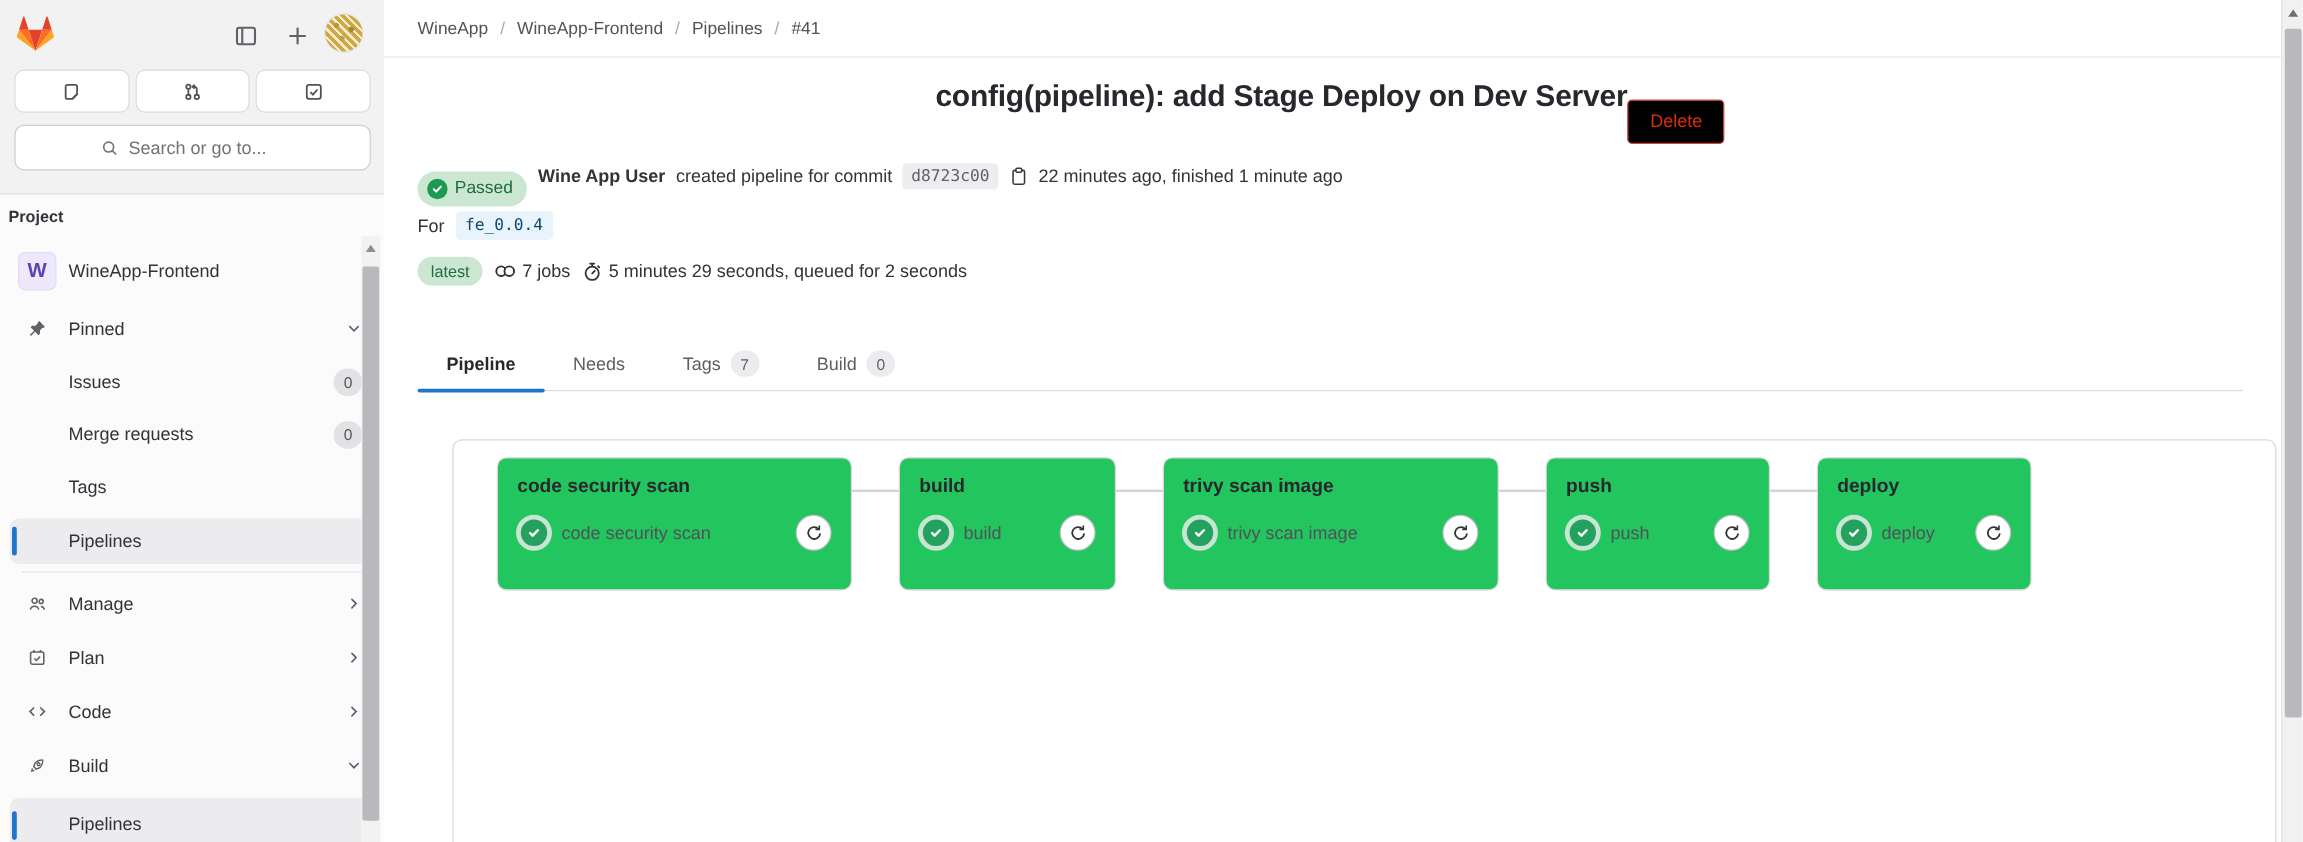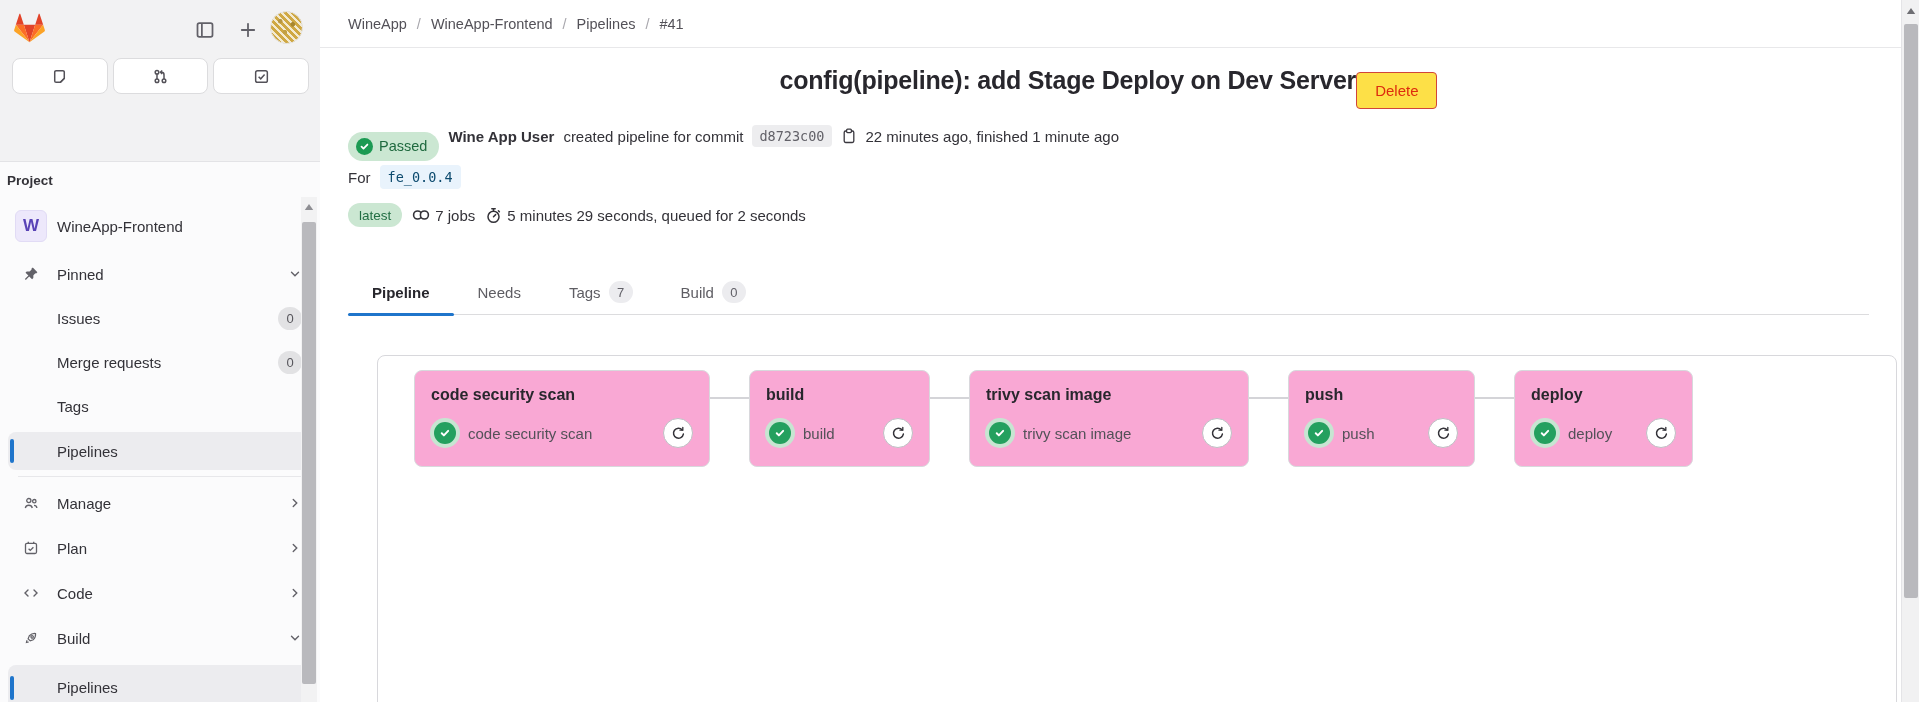--- a/index.html
+++ b/index.html
@@ -59,21 +59,21 @@
 
   
   .main { position:absolute; left:320px; top:0; width:1581px; height:702px; background:#fff; }
   .breadcrumb-row { height:48px; border-bottom:1px solid #e8e8ea; display:flex; align-items:center; padding-left:28px; font-size:14.5px; color:#535158; }
   .breadcrumb-row .sep { margin:0 10px; color:#a8a7ad; }
   .crumb { cursor:pointer; }
 
   .header-block { padding:14px 32px 0 28px; }
   .title-row { display:flex; justify-content:center; align-items:flex-start; }
   .page-title { font-size:25px; font-weight:bold; color:#28272d; line-height:36px; letter-spacing:-0.2px; }
-  .delete-btn { margin-top:10px; height:37px; padding:0 18px; background:#fde047; border:1px solid #d1453a; border-radius:4px; color:#dd2b0e; font-size:15px; font-family:"Liberation Sans",sans-serif; cursor:pointer; }
+  .delete-btn { margin-top:21px; height:37px; padding:0 18px; background:#000000; border:1px solid #d1453a; border-radius:4px; color:#dd2b0e; font-size:15px; font-family:"Liberation Sans",sans-serif; cursor:pointer; }
 
   .status-row { margin-top:12px; display:flex; align-items:center; gap:9px; font-size:15px; color:#333238; height:30px; }
   .pill { display:inline-flex; align-items:center; gap:6px; border-radius:15px; padding:0 12px 0 8px; height:29px; background:#cbe7d2; color:#1f6a3f; font-size:14.5px;margin-top:20px; }
   .pill .dot-check { width:17px; height:17px; border-radius:50%; background:#1c9a53; display:flex; align-items:center; justify-content:center; }
   .bold { font-weight:bold; }
   .sha-chip { font-family:"DejaVu Sans Mono", monospace; font-size:13.5px; background:#ededef; color:#626168; border-radius:4px; padding:3px 7px; cursor:pointer; }
   .icon-btn { background:none; border:none; color:#3a383f; cursor:pointer; display:flex; align-items:center; padding:0; }
 
   .for-row { margin-top:13px; display:flex; align-items:center; gap:9px; font-size:15px; height:26px; }
   .ref-chip { font-family:"DejaVu Sans Mono", monospace; font-size:13.5px; background:#e9f3fc; color:#0c4a6e; border-radius:4px; padding:4px 8px; cursor:pointer; }
@@ -84,21 +84,21 @@
   .meta-item .micon { color:#333238; }
 
   .tabs-row { margin-top:42px; display:flex; border-bottom:1px solid #dcdcde; height:45px; }
   .tab { padding:0 24px; display:flex; align-items:center; gap:8px; font-size:15px; color:#5e5d63; position:relative; cursor:pointer; }
   .tab.active { color:#28272d; font-weight:bold; }
   .tab.active::after { content:""; position:absolute; left:0; right:0; bottom:-2px; height:3px; background:#1f75cb; border-radius:2px; }
   .tab .tab-badge { background:#ececef; color:#626168; font-size:13px; font-weight:normal; border-radius:11px; min-width:24px; height:22px; display:flex; align-items:center; justify-content:center; padding:0 7px; }
 
   .graph-card { margin:40px 0 0 29px; width:1520px; height:400px; border:1px solid #d8d8dc; border-radius:8px; padding:14px 0 0 36px; overflow:hidden; }
   .stages-row { display:flex; align-items:flex-start; }
-  .stage-card { border:1px solid #d8d8dc; border-radius:8px; background:#f9a8d4; height:97px; padding:14px 16px; flex:0 0 auto; }
+  .stage-card { border:1px solid #d8d8dc; border-radius:8px; background:#22c55e; height:111px; padding:14px 16px; flex:0 0 auto; }
   .stage-card:nth-of-type(1){ width:296px; }
   .stage-card:nth-of-type(3){ width:181px; }
   .stage-card:nth-of-type(5){ width:280px; }
   .stage-card:nth-of-type(7){ width:187px; }
   .stage-card:nth-of-type(9){ width:179px; }
   .stage-title { font-size:16px; font-weight:bold; color:#28272d; line-height:20px; white-space:nowrap; }
   .job-row { margin-top:13px; display:flex; align-items:center; }
   .ci-check { width:22px; height:22px; border-radius:50%; background:#24a05f; box-shadow:0 0 0 4px #c7e5d2; display:flex; align-items:center; justify-content:center; margin:0 0 0 3px; cursor:pointer; flex:0 0 auto; }
   .job-name { font-size:15px; color:#535158; margin-left:12px; white-space:nowrap; cursor:pointer; }
   .retry-btn { margin-left:auto; width:30px; height:30px; border-radius:50%; border:1px solid #bfbfc4; background:#fff; color:#333238; display:flex; align-items:center; justify-content:center; cursor:pointer; flex:0 0 auto; }
@@ -162,20 +162,29 @@
         </span>
       </button>
       <button class="shortcut-btn">
         <span>
           <svg width="17" height="17" viewBox="0 0 16 16" fill="none" stroke="currentColor" stroke-width="1.4">
             <rect x="2.5" y="2.5" width="11" height="11" rx="1.8"></rect>
             <path d="m5.3 8.2 2 2 3.6-4"></path>
           </svg>
         </span>
       </button>
+    </div>
+    <div class="search-box">
+      <span>
+        <svg width="15" height="15" viewBox="0 0 16 16" fill="none" stroke="#737278" stroke-width="1.5">
+          <circle cx="7" cy="7" r="4.4"></circle>
+            <line x1="10.4" y1="10.4" x2="13.6" y2="13.6"></line>
+        </svg>
+      </span>
+      <input type="text" readonly="" placeholder="Search or go to..." style="">
     </div>
   </div>
 
   <div class="sidebar-nav">
     <div class="nav-section-label">Project</div>
 
     <div class="nav-row project-row" style="padding-left:7px;">
       <span class="proj-avatar">W</span>
       <span class="nav-label">WineApp-Frontend</span>
     </div>

